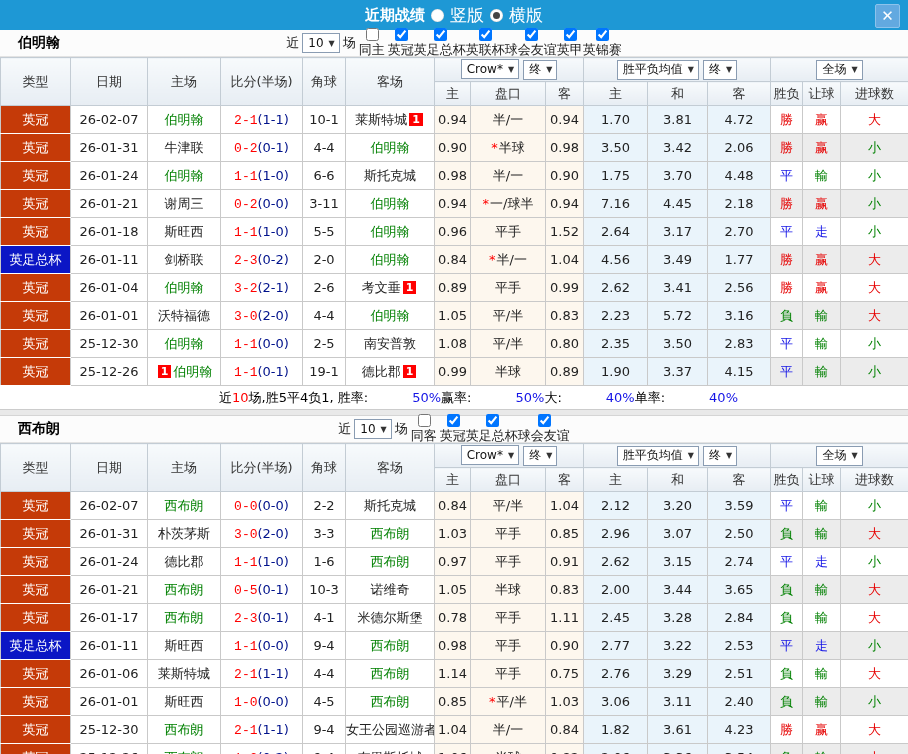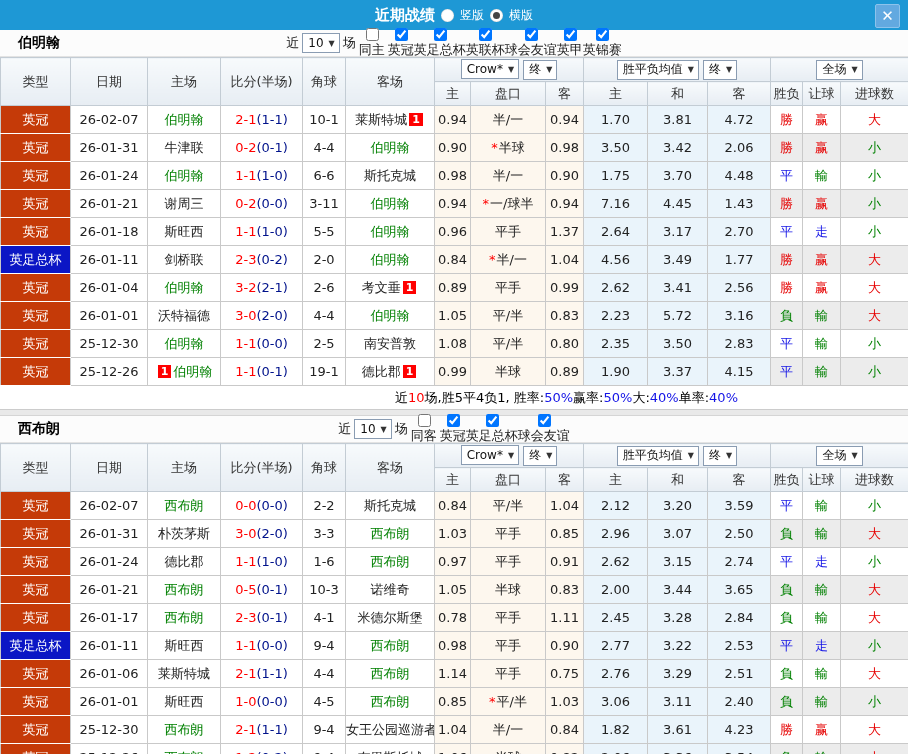--- a/index.html
+++ b/index.html
@@ -13,21 +13,21 @@
   
   .topbar{
     height:30px;background:#1e98d5;position:relative;
     display:flex;align-items:center;justify-content:center;gap:6px;color:#fff;
   }
   .topbar .title{font-size:15px;font-weight:bold;}
   .radio{width:13px;height:13px;border-radius:50%;background:#fff;display:inline-block;
     position:relative;box-shadow:inset 0 0 1px #999;cursor:pointer;}
   .radio.checked::after{content:"";position:absolute;left:3px;top:3px;width:7px;height:7px;
     border-radius:50%;background:#444;}
-  .radio-label{font-size:12px;color:#fff;}
+  .radio-label{font-size:17px;color:#fff;}
   .close-btn{
     position:absolute;right:8px;top:4px;width:23px;height:22px;background:#62a9e0;
     border:1px solid #8cc3ec;border-radius:2px;color:#fff;display:flex;align-items:center;
     justify-content:center;cursor:pointer;
   }
   .close-btn::before{content:"✕";font-size:15px;font-weight:bold;line-height:1;}
 
   
   .filter-row{
     height:26px;background:#fcfcfc;position:relative;display:flex;align-items:center;
@@ -55,39 +55,39 @@
   }
   tbody td{height:27px;color:#222;background:#fff;}
   .ctype{color:#fff;font-size:13px;border-bottom:1px solid #fff;border-top:1px solid #fff;}
   .ctype.league{background:#c53a08;}
   .ctype.cup{background:#0b16c5;}
   .c-odds{background:#fdf7ee;}
   .c-avg{background:#eaf4fb;}
   tr.even .c-res{background:#ececec;}
   tr.odd  .c-res{background:#fff;}
   .t-green{color:#008000;}
-  .t-score{color:#f00;}
+  .t-score{color:#f00;font-family:Liberation Mono, monospace;}
   .t-half{color:#00128b;}
   .t-star{color:#f00;margin-right:1px;}
   .t-r{color:#e60000;}
   .t-g{color:#008000;}
   .t-b{color:#1414e6;}
   .badge{
     display:inline-block;background:#f00;color:#fff;font-size:11px;font-weight:bold;
     line-height:13px;padding:0 3px;margin:0 2px;vertical-align:1px;
   }
 
   
   .summary-row{
     height:23px;background:#fff;border-bottom:1px solid #ccc;display:flex;align-items:center;
     justify-content:flex-end;padding-right:170px;font-size:13px;color:#000;
   }
   .summary-row .k{color:#000;}
   .summary-row .r{color:#f00;}
-  .summary-row .b{color:#1414e6;}
+  .summary-row .b{color:#1414e6;margin-left:44px;}
   .section-sep{height:5px;background:#e9e9e9;border-bottom:1px solid #d5d5d5;}
 </style>
 </head>
 <body>
 
 <div class="app">
 
   <div class="topbar">
     <span class="title">近期战绩</span>
     <span class="radio"></span>
@@ -248,35 +248,35 @@
           <td>26-01-21</td>
           <td><span>谢周三</span></td>
           <td><span class="t-score">0-2</span><span class="t-half">(0-0)</span></td>
           <td>3-11</td>
           <td><span class="t-green">伯明翰</span></td>
           <td class="c-odds">0.94</td>
           <td class="c-odds"><span class="t-star">*</span><span>一/球半</span></td>
           <td class="c-odds">0.94</td>
           <td class="c-avg">7.16</td>
           <td class="c-avg">4.45</td>
-          <td class="c-avg">1.43</td>
+          <td class="c-avg">2.18</td>
           <td class="c-res t-r">勝</td>
           <td class="c-res t-r">赢</td>
           <td class="c-res t-g">小</td>
         </tr>
         <tr class="odd">
           <td class="ctype league">英冠</td>
           <td>26-01-18</td>
           <td><span>斯旺西</span></td>
           <td><span class="t-score">1-1</span><span class="t-half">(1-0)</span></td>
           <td>5-5</td>
           <td><span class="t-green">伯明翰</span></td>
           <td class="c-odds">0.96</td>
           <td class="c-odds"><span>平手</span></td>
-          <td class="c-odds">1.37</td>
+          <td class="c-odds">1.52</td>
           <td class="c-avg">2.64</td>
           <td class="c-avg">3.17</td>
           <td class="c-avg">2.70</td>
           <td class="c-res t-b">平</td>
           <td class="c-res t-b">走</td>
           <td class="c-res t-g">小</td>
         </tr>
         <tr class="even">
           <td class="ctype cup">英足总杯</td>
           <td>26-01-11</td>

